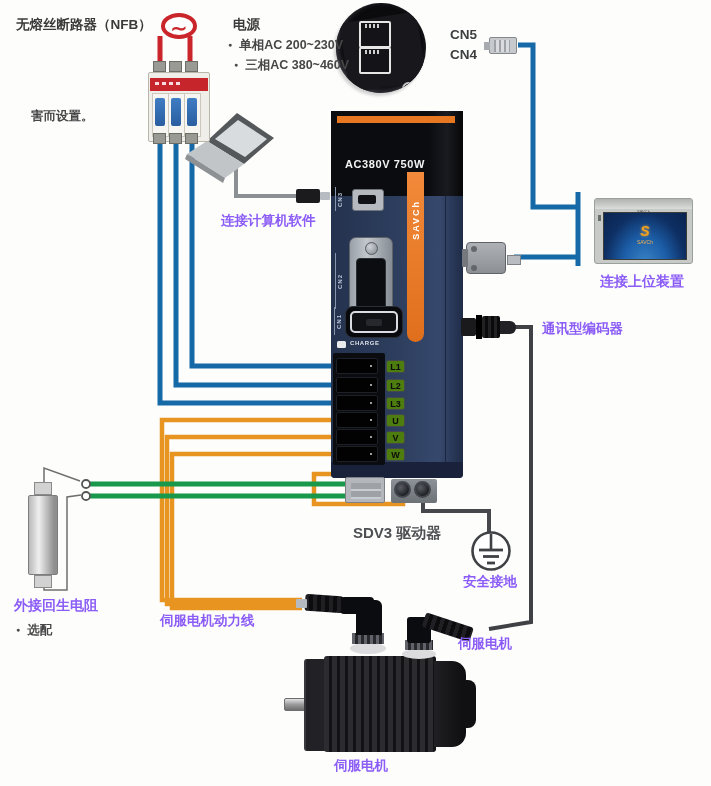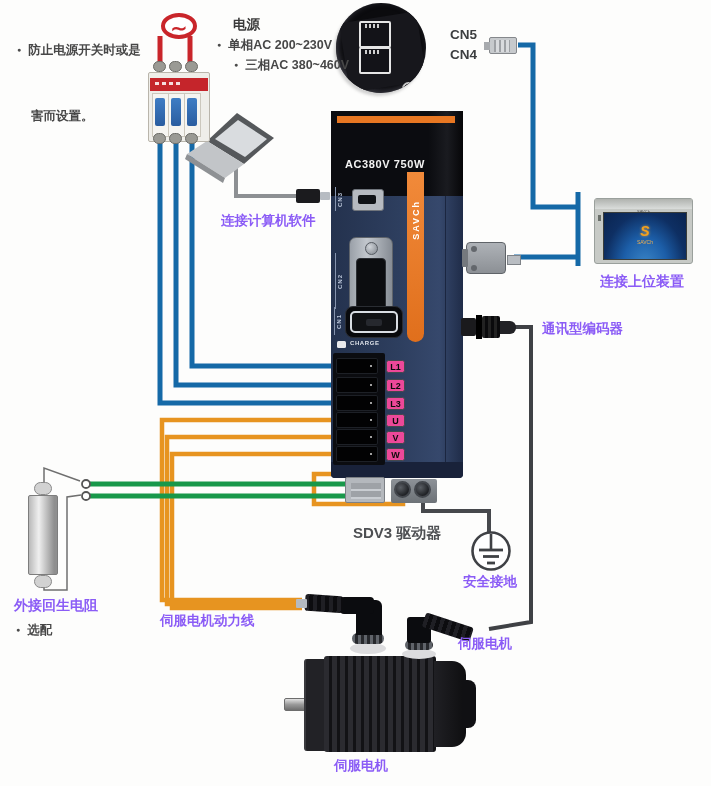--- a/index.html
+++ b/index.html
@@ -1,24 +1,24 @@
 <!DOCTYPE html>
 <html><head>
 <meta charset="utf-8">
 <style>
   html,body{margin:0;padding:0;background:#fff;}
   #stage{position:relative;width:711px;height:786px;background:#fdfdfc;overflow:hidden;
          font-family:"Liberation Sans",sans-serif;}
   #wires{position:absolute;left:0;top:0;z-index:1;}
-  .comp{position:absolute;z-index:2;box-sizing:border-box;border-radius:14px;}
+  .comp{position:absolute;z-index:2;box-sizing:border-box;}
   .lbl{position:absolute;z-index:3;color:#8b5cf6;font-weight:700;white-space:nowrap;}
   .note{font-size:12.5px;line-height:22px;color:#474747;font-weight:600;}
   .bullet::before{content:"●";font-size:7px;vertical-align:2px;margin-right:7px;color:#4a4a4a;}
   
-  .chip{position:absolute;left:386px;width:19px;height:13px;background:#ec4899;border:1px solid #45484d;
+  .chip{position:absolute;left:386px;width:19px;height:13px;background:#4d7c0f;border:1px solid #45484d;
         border-radius:2.5px;font-weight:700;font-size:9px;line-height:12px;text-align:center;color:#0c0c0c;z-index:4;box-sizing:border-box;}
   .slot{position:absolute;left:336px;width:42px;height:16px;background:#020203;border-radius:2px;
         box-shadow:inset 0 0 0 1px #1d2026;z-index:3;}
   .slot::after{content:"";position:absolute;right:6px;top:6.5px;width:2.5px;height:2.5px;background:#d6d6d6;border-radius:50%;}
   .cnlab{position:absolute;writing-mode:vertical-rl;transform:rotate(180deg);font-size:6px;font-weight:700;
          color:#bcc7da;letter-spacing:1px;border-right:1px solid #8694ae;padding-right:1px;z-index:4;text-align:center;}
 </style>
 </head>
 <body>
 
@@ -100,25 +100,25 @@
       <div style="position:absolute;left:1.5px;top:4px;width:10px;height:28px;background:linear-gradient(180deg,#3f7dc4,#2a5da0);border-radius:2px;"></div>
     </div>
   </div>
   <div class="comp" style="left:153px;top:61px;width:13px;height:11px;background:#9a9a94;border:1px solid #6d6d68;"></div>
   <div class="comp" style="left:169px;top:61px;width:13px;height:11px;background:#9a9a94;border:1px solid #6d6d68;"></div>
   <div class="comp" style="left:185px;top:61px;width:13px;height:11px;background:#9a9a94;border:1px solid #6d6d68;"></div>
   <div class="comp" style="left:153px;top:133px;width:13px;height:11px;background:#9a9a94;border:1px solid #6d6d68;"></div>
   <div class="comp" style="left:169px;top:133px;width:13px;height:11px;background:#9a9a94;border:1px solid #6d6d68;"></div>
   <div class="comp" style="left:185px;top:133px;width:13px;height:11px;background:#9a9a94;border:1px solid #6d6d68;"></div>
 
-  <div class="lbl note bullet" style="left:17px;top:39px;"><span>防止电源开关时或是</span></div>
+  <div class="lbl" style="left:16px;top:16px;font-size:13.5px;color:#3a3a3a;">无熔丝断路器（NFB）</div>
   <div class="lbl note" style="left:31px;top:105px;"><span>害而设置。</span></div>
 
   <div class="lbl" style="left:233px;top:16px;font-size:13.5px;color:#3a3a3a;">电源</div>
-  <div class="lbl note bullet" style="left:217px;top:34px;text-align:right;"><span>单相AC 200~230V</span></div>
+  <div class="lbl note bullet" style="left:228px;top:34px;text-align:right;"><span>单相AC 200~230V</span></div>
   <div class="lbl note bullet" style="left:234px;top:54px;"><span>三相AC 380~460V</span></div>
 
   <div class="comp" style="left:336px;top:3px;width:90px;height:90px;border-radius:50%;background:#0b0b0e;
               box-shadow:-2px 3px 3px rgba(190,190,190,.7), inset 2px -2px 6px rgba(70,70,80,.8);overflow:hidden;">
     <div style="position:absolute;left:8px;top:14px;width:78px;height:70px;background:#17171c;transform:rotate(-9deg);"></div>
     <div style="position:absolute;left:23px;top:18px;width:28px;height:23px;border:2px solid #e6e6e6;background:#131318;border-radius:2px;">
       <div style="position:absolute;left:4px;top:1px;width:16px;height:4px;background:repeating-linear-gradient(90deg,#cfcfcf 0 2px,transparent 2px 4px);"></div>
     </div>
     <div style="position:absolute;left:23px;top:44px;width:28px;height:23px;border:2px solid #e6e6e6;background:#131318;border-radius:2px;">
       <div style="position:absolute;left:4px;top:1px;width:16px;height:4px;background:repeating-linear-gradient(90deg,#cfcfcf 0 2px,transparent 2px 4px);"></div>

